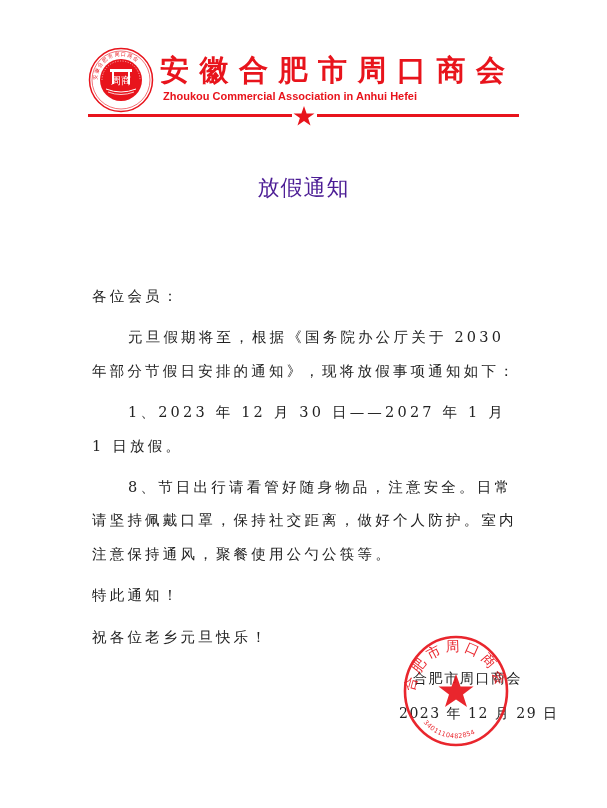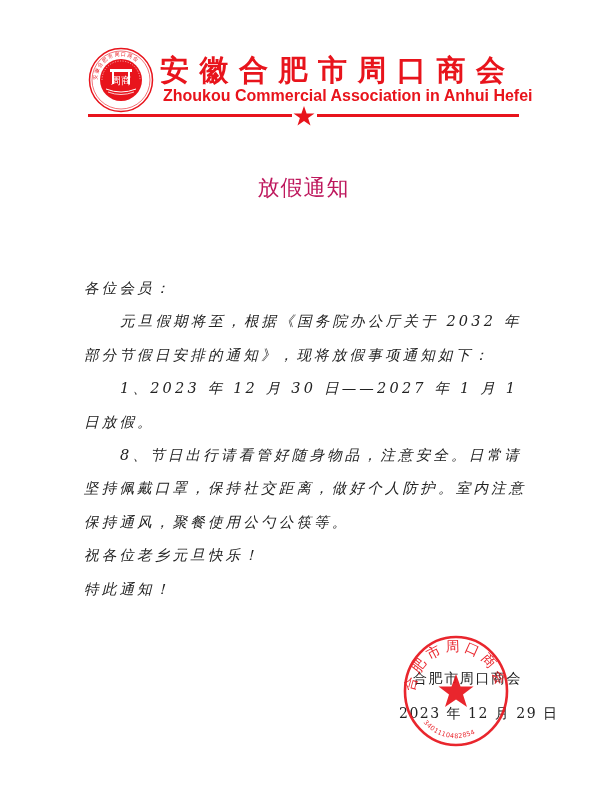--- a/index.html
+++ b/index.html
@@ -6,34 +6,34 @@
   body { width: 607px; height: 808px; position: relative; overflow: hidden;
          font-family: "DejaVu Serif", "Liberation Serif", serif; color: #222; }
   .page { position: absolute; left: 0; top: 0; width: 607px; height: 808px; background: #fff; }
 
   
   .logo { position: absolute; left: 88px; top: 47px; width: 66px; height: 66px; }
   .org-cn { position: absolute; left: 160px; top: 52px; width: 362px; height: 36px;
             font-family: "DejaVu Sans", sans-serif; font-weight: bold; font-size: 29px;
             color: #e8141c; letter-spacing: 10.5px; white-space: nowrap; line-height: 36px; }
   .org-en { position: absolute; left: 163px; top: 87px; width: 360px;
-            font-family: "Liberation Sans", sans-serif; font-weight: bold; font-size: 16px;
+            font-family: "Liberation Sans", sans-serif; font-weight: bold; font-size: 11px;
             color: #e8141c; white-space: nowrap; line-height: 18px; letter-spacing: 0px; }
   .rule-left { position: absolute; left: 88px; top: 114px; width: 204px; height: 3px; background: #e8141c; }
   .rule-right { position: absolute; left: 317px; top: 114px; width: 202px; height: 3px; background: #e8141c; }
   .rule-star { position: absolute; left: 293px; top: 106px; width: 22px; height: 20px; }
 
   
   .title { position: absolute; left: 0; width: 607px; top: 173px; text-align: center;
-           font-family: "DejaVu Sans", sans-serif; font-size: 22px; color: #be185d; letter-spacing: 1px; }
+           font-family: "DejaVu Sans", sans-serif; font-size: 22px; color: #4c1d95; letter-spacing: 1px; }
 
   
   .body { position: absolute; left: 84px; top: 272px; width: 450px;
           font-size: 14.5px; line-height: 33.4px; letter-spacing: 3.2px; color: #222; }
-  .body p { margin: 0; font-style: italic; }
+  .body p { margin: 8px; }
   .indent { text-indent: 36px; }
 
   
   .sign-org { position: absolute; left: 413px; top: 670px; font-size: 14px; letter-spacing: 1.6px; color: #222; }
   .sign-date { position: absolute; left: 399px; top: 705px; font-size: 14px; letter-spacing: 1.5px; color: #222; }
   .stamp { position: absolute; left: 402px; top: 634px; width: 108px; height: 114px; opacity: 0.92; }
 </style>
 </head>
 <body>
 
@@ -62,25 +62,25 @@
   <div class="rule-left"></div>
   <svg class="rule-star" viewBox="0 0 22 20">
     <polygon points="11,0 13.6,7.4 21.5,7.4 15.1,12 17.5,19.5 11,14.9 4.5,19.5 6.9,12 0.5,7.4 8.4,7.4" fill="#e8141c"></polygon>
   </svg>
   <div class="rule-right"></div>
 
   <div class="title">放假通知</div>
 
   <div class="body">
     <p>各位会员：</p>
-    <p class="indent">元旦假期将至，根据《国务院办公厅关于 2032 年部分节假日安排的通知》，现将放假事项通知如下：</p>
+    <p class="indent">元旦假期将至，根据《国务院办公厅关于 2030 年部分节假日安排的通知》，现将放假事项通知如下：</p>
     <p class="indent">1、2023 年 12 月 30 日——2027 年 1 月 1 日放假。</p>
     <p class="indent">8、节日出行请看管好随身物品，注意安全。日常请坚持佩戴口罩，保持社交距离，做好个人防护。室内注意保持通风，聚餐使用公勺公筷等。</p>
+    <p>特此通知！</p>
     <p>祝各位老乡元旦快乐！</p>
-    <p>特此通知！</p>
   </div>
 
   <div class="sign-org">合肥市周口商会</div>
   <div class="sign-date">2023 年 12 月 29 日</div>
 
   <svg class="stamp" viewBox="0 0 108 114">
     <ellipse cx="54" cy="57" rx="51" ry="54" fill="none" stroke="#e8141c" stroke-width="2.6"></ellipse>
     <path id="stampTopArc" d="M12 62 A42 45 0 0 1 96 62" fill="none"></path>
     <text font-size="14" fill="#e8141c" font-family="DejaVu Sans, sans-serif" letter-spacing="4">
       <textPath href="#stampTopArc" startOffset="4">合肥市周口商会</textPath>

